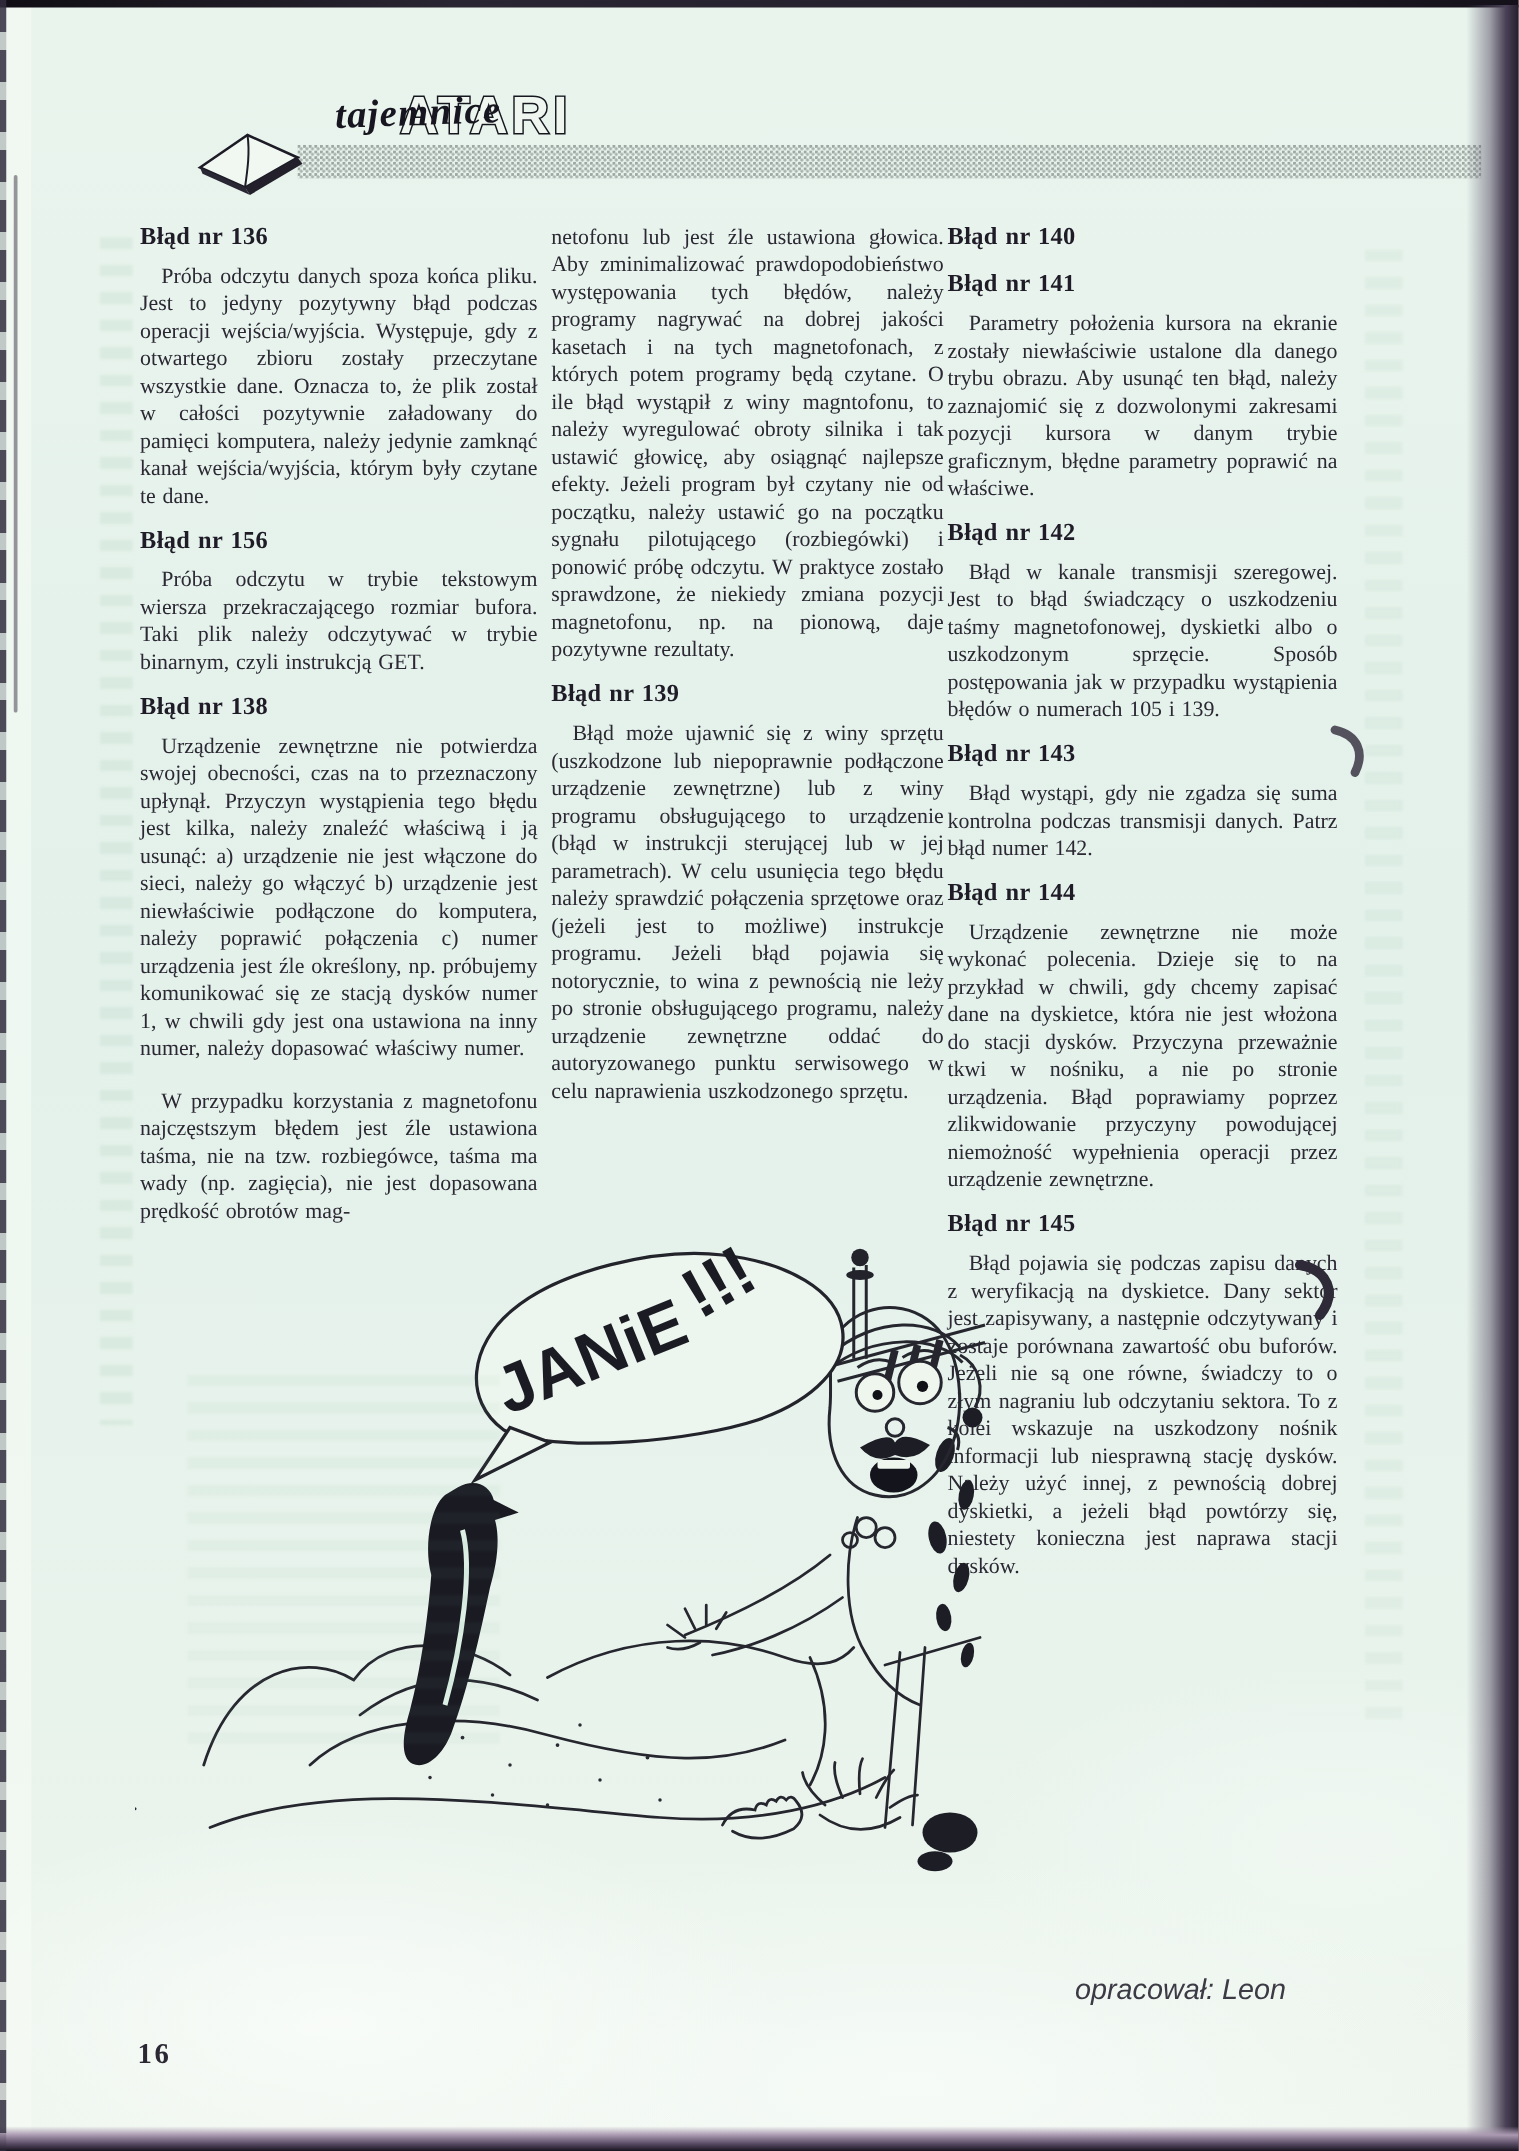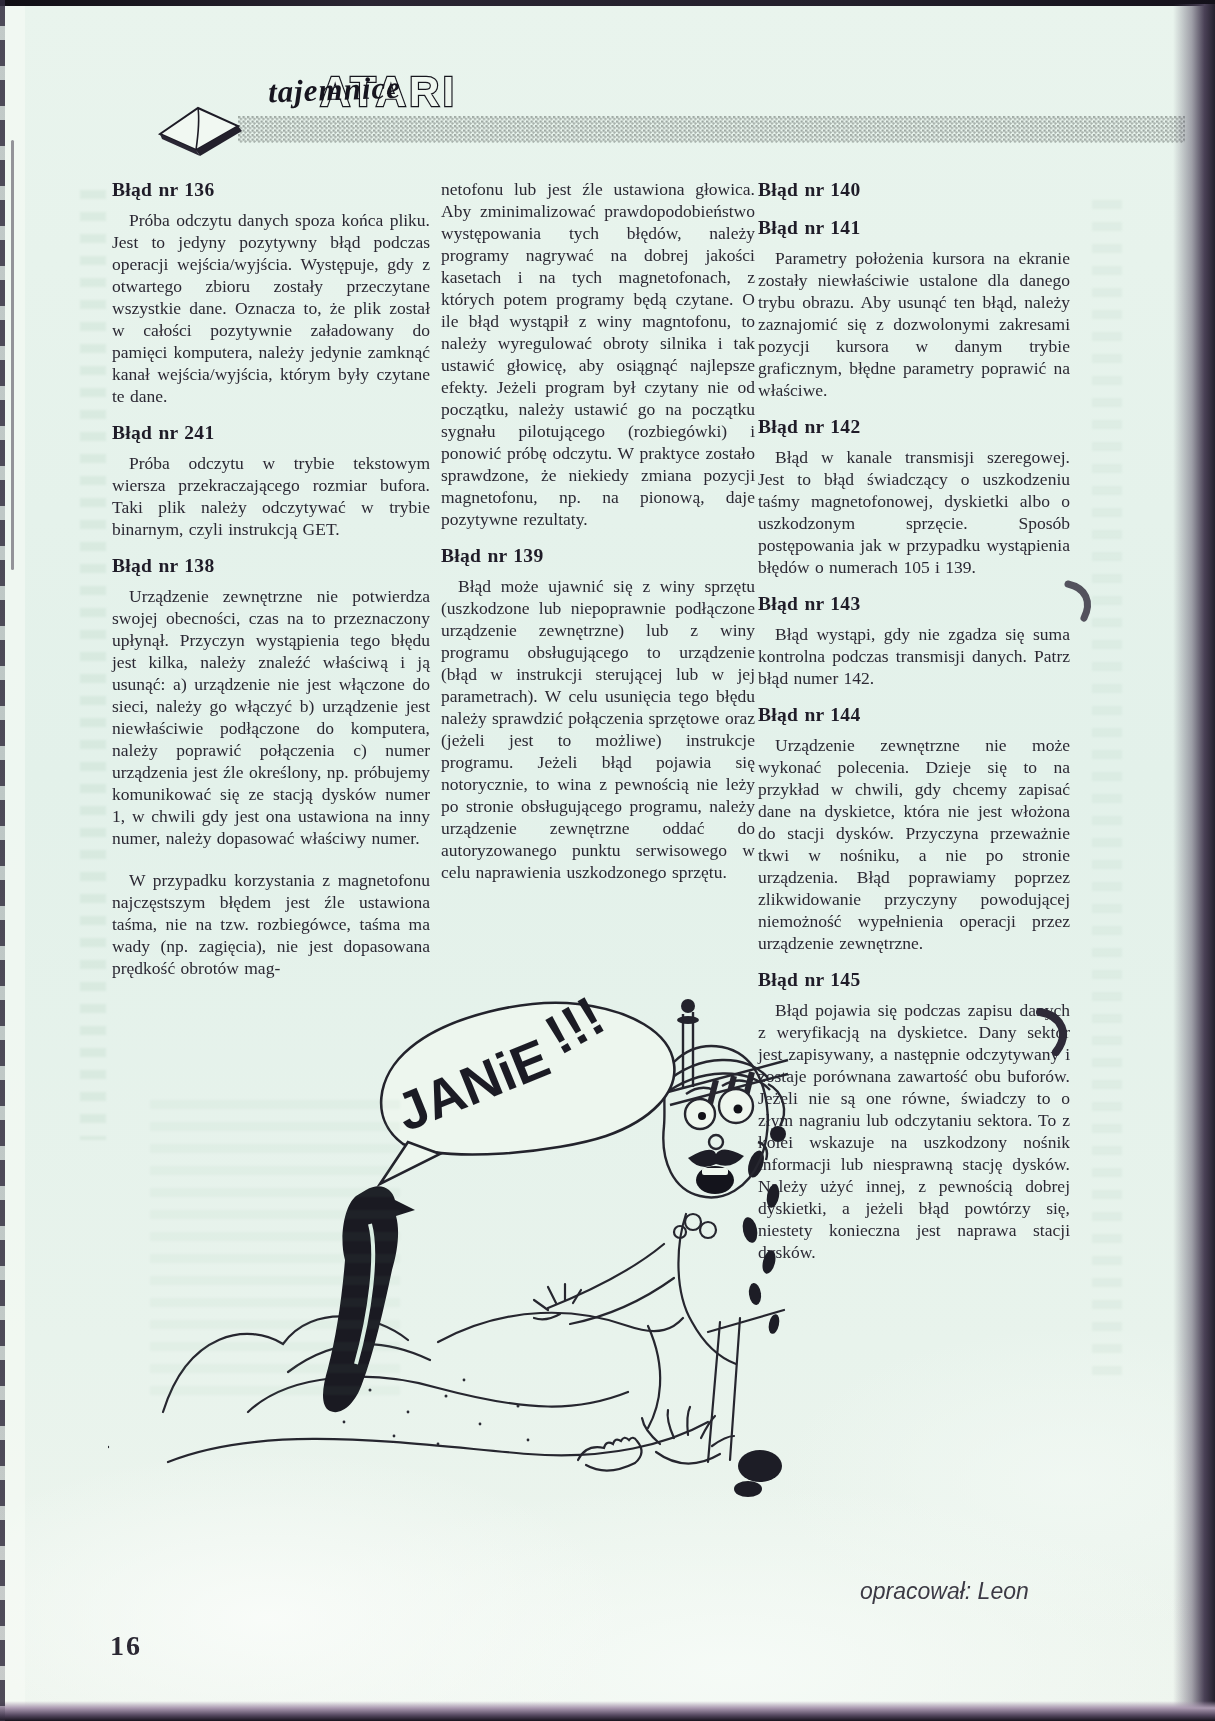--- a/index.html
+++ b/index.html
@@ -63,21 +63,21 @@
   #ghost-under-cartoon { left:150px; top:1100px; width:250px; height:300px; opacity:.28; }
 
   .punch { position:absolute; }
   #punch1 { left:1058px; top:578px; }
   #punch2 { left:1032px; top:1004px; }
 
   
   .credit { position:absolute; left:860px; top:1578px; width:280px; text-align:left;
     font:italic 23px "Liberation Sans", sans-serif; color:#3c3a45; }
   .pagenum { position:absolute; left:110px; top:1630px;
-    font-weight:bold; font-size:28px; letter-spacing:2px; color:#2b2833; }
+    font-weight:bold; font-size:23px; letter-spacing:2px; color:#2b2833; }
 </style>
 </head>
 <body>
 
 <div class="page">
 
   <span class="logo-script">tajemnice</span>
   <svg class="logo-atari" width="160" height="52" viewBox="0 0 160 52">
     <text x="2" y="42" font-family="Liberation Sans, sans-serif" font-weight="bold" font-size="42" letter-spacing="3" fill="#eef6ef" stroke="#16161e" stroke-width="2.4" paint-order="stroke">ATARI</text>
   </svg>
@@ -85,21 +85,21 @@
     <path d="M14,34 L52,8 L92,26 L50,50 Z" fill="#f1f8f2" stroke="#1d1b26" stroke-width="2"></path>
     <path d="M52,8 C54,22 52,36 50,50" fill="none" stroke="#1d1b26" stroke-width="1.6"></path>
     <path d="M50,50 L92,26 L96,31 L54,56 Z" fill="#23202c"></path>
     <path d="M14,34 L50,50 L54,56 L16,39 Z" fill="#2a2734"></path>
   </svg>
   <div class="band"></div>
 
   <div class="col" id="col1">
     <h3>Błąd nr 136</h3>
     <p>Próba odczytu danych spoza końca pliku. Jest to jedyny pozytywny błąd podczas operacji wejścia/wyjścia. Występuje, gdy z otwartego zbioru zostały przeczytane wszystkie dane. Oznacza to, że plik został w całości pozytywnie załadowany do pamięci komputera, należy jedynie zamknąć kanał wejścia/wyjścia, którym były czytane te dane.</p>
-    <h3>Błąd nr 241</h3>
+    <h3>Błąd nr 156</h3>
     <p>Próba odczytu w trybie tekstowym wiersza przekraczającego rozmiar bufora. Taki plik należy odczytywać w trybie binarnym, czyli instrukcją GET.</p>
     <h3>Błąd nr 138</h3>
     <p>Urządzenie zewnętrzne nie potwierdza swojej obecności, czas na to przeznaczony upłynął. Przyczyn wystąpienia tego błędu jest kilka, należy znaleźć właściwą i ją usunąć: a) urządzenie nie jest włączone do sieci, należy go włączyć b) urządzenie jest niewłaściwie podłączone do komputera, należy poprawić połączenia c) numer urządzenia jest źle określony, np. próbujemy komunikować się ze stacją dysków numer 1, w chwili gdy jest ona ustawiona na inny numer, należy dopasować właściwy numer.</p>
     <p>W przypadku korzystania z magnetofonu najczęstszym błędem jest źle ustawiona taśma, nie na tzw. rozbiegówce, taśma ma wady (np. zagięcia), nie jest dopasowana prędkość obrotów mag-</p>
   </div>
 
   <div class="col" id="col2">
     <p class="cont">netofonu lub jest źle ustawiona głowica. Aby zminimalizować prawdopodobieństwo występowania tych błędów, należy programy nagrywać na dobrej jakości kasetach i na tych magnetofonach, z których potem programy będą czytane. O ile błąd wystąpił z winy magntofonu, to należy wyregulować obroty silnika i tak ustawić głowicę, aby osiągnąć najlepsze efekty. Jeżeli program był czytany nie od początku, należy ustawić go na początku sygnału pilotującego (rozbiegówki) i ponowić próbę odczytu. W praktyce zostało sprawdzone, że niekiedy zmiana pozycji magnetofonu, np. na pionową, daje pozytywne rezultaty.</p>
     <h3>Błąd nr 139</h3>
     <p>Błąd może ujawnić się z winy sprzętu (uszkodzone lub niepoprawnie podłączone urządzenie zewnętrzne) lub z winy programu obsługującego to urządzenie (błąd w instrukcji sterującej lub w jej parametrach). W celu usunięcia tego błędu należy sprawdzić połączenia sprzętowe oraz (jeżeli jest to możliwe) instrukcje programu. Jeżeli błąd pojawia się notorycznie, to wina z pewnością nie leży po stronie obsługującego programu, należy urządzenie zewnętrzne oddać do autoryzowanego punktu serwisowego w celu naprawienia uszkodzonego sprzętu.</p>

